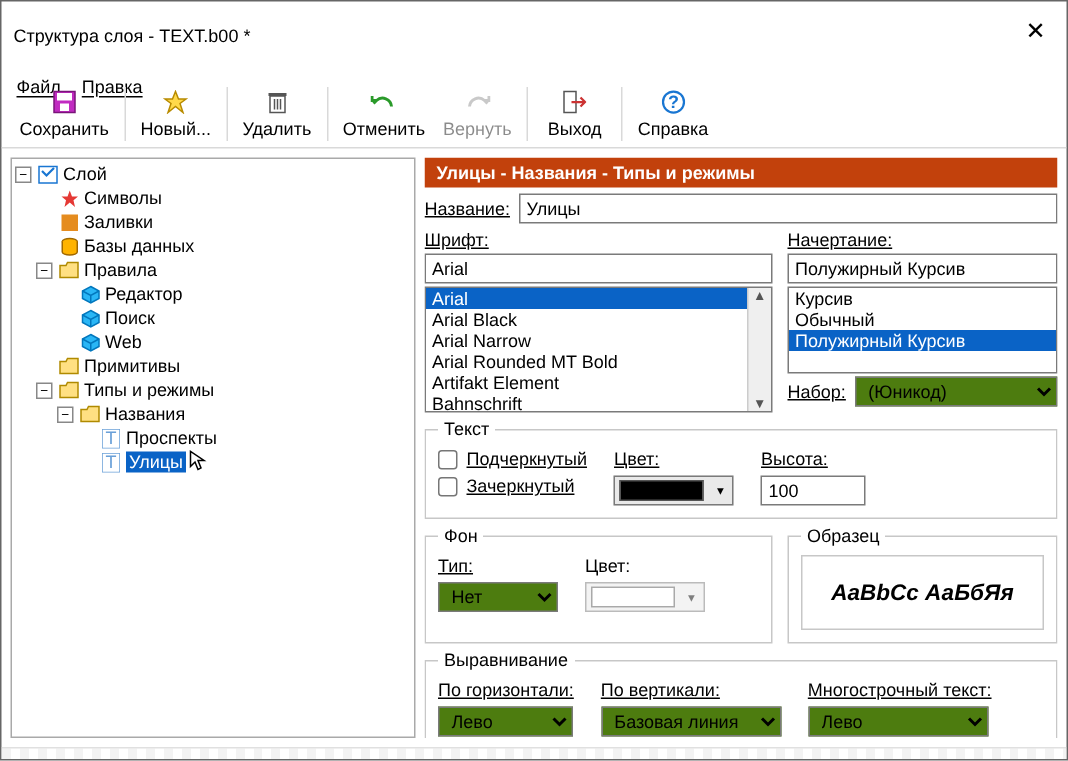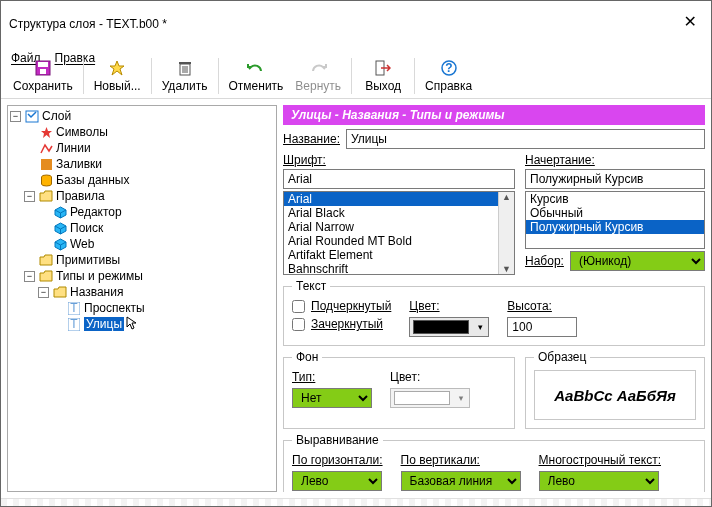--- a/index.html
+++ b/index.html
@@ -14,25 +14,25 @@
   .tool .icon { height: 20px; display: flex; align-items: center; justify-content: center; }
   .tool .lbl { margin-top: 1px; }
   .sep { width: 1px; height: 36px; background: #d9d9d9; margin: 0 4px; }
   .main { flex: 1; display: flex; padding: 6px; gap: 6px; overflow: hidden; }
   .tree { width: 270px; border: 1px solid #a9a9a9; padding: 2px; overflow: auto; background: #fff; }
   .node { display: flex; align-items: center; height: 16px; white-space: nowrap; }
   .toggle { width: 11px; height: 11px; border: 1px solid #888; display: inline-flex; align-items: center; justify-content: center; font-size: 9px; line-height: 1; margin-right: 3px; background: #fff; }
   .ticn { width: 16px; height: 14px; display: inline-flex; align-items: center; justify-content: center; margin-right: 2px; }
   .sel { background: #0a63c6; color: #fff; padding: 0 2px; }
   .form { flex: 1; display: flex; flex-direction: column; gap: 4px; overflow: hidden; }
-  .panelhead { background: #d946ef; color: #fff; font-weight: bold; padding: 3px 8px; font-style: italic; }
+  .panelhead { background: #c2410c; color: #fff; font-weight: bold; padding: 3px 8px; }
   .row { display: flex; align-items: center; gap: 6px; }
   .lbl { white-space: nowrap; }
   input[type=text], select { border: 1px solid #7a7a7a; height: 20px; padding: 0 4px; background: #fff; }
-  select { background: #84cc16; }
+  select { background: #4d7c0f; }
   .fontcol { flex: 1; display: flex; flex-direction: column; gap: 2px; }
   .stylecol { width: 180px; display: flex; flex-direction: column; gap: 2px; }
   .listbox { border: 1px solid #7a7a7a; background: #fff; height: 84px; overflow: hidden; position: relative; }
   .listbox .item { padding: 0 4px; height: 14px; line-height: 14px; }
   .listbox .hi { background: #0a63c6; color: #fff; }
   .vscroll { position: absolute; right: 0; top: 0; bottom: 0; width: 16px; background: #efefef; border-left: 1px solid #ccc; display: flex; flex-direction: column; align-items: center; justify-content: space-between; }
   .vscroll .arr { font-size: 9px; color: #555; }
   fieldset { border: 1px solid #c7c7c7; padding: 6px 8px 8px 8px; }
   legend { padding: 0 4px; margin-top: 45px; }
   .grid { display: flex; gap: 18px; }
@@ -147,28 +147,20 @@
         <span class="ticn">
           <svg width="13" height="13">
             <polygon points="6.5,1 8,5 12,5 9,7.5 10,12 6.5,9 3,12 4,7.5 1,5 5,5" fill="#e53935"></polygon>
           </svg>
         </span>
         <span>Символы</span>
       </div>
     <div class="node" style="padding-left:28px">
         <span class="ticn">
           <svg width="13" height="13">
-            <path d="M1 11 L5 3 L9 9 L12 4" stroke="#e53935" fill="none" stroke-width="1.5"></path>
-          </svg>
-        </span>
-        <span>Линии</span>
-      </div>
-    <div class="node" style="padding-left:28px">
-        <span class="ticn">
-          <svg width="13" height="13">
             <rect x="1" y="1" width="11" height="11" fill="#e58c1f"></rect>
           </svg>
         </span>
         <span>Заливки</span>
       </div>
     <div class="node" style="padding-left:28px">
         <span class="ticn">
           <svg width="13" height="13">
             <ellipse cx="6.5" cy="3" rx="5" ry="2" fill="#ffb300" stroke="#a06800"></ellipse>
             <path d="M1.5 3 V10 A5 2 0 0 0 11.5 10 V3" fill="#ffb300" stroke="#a06800"></path>

